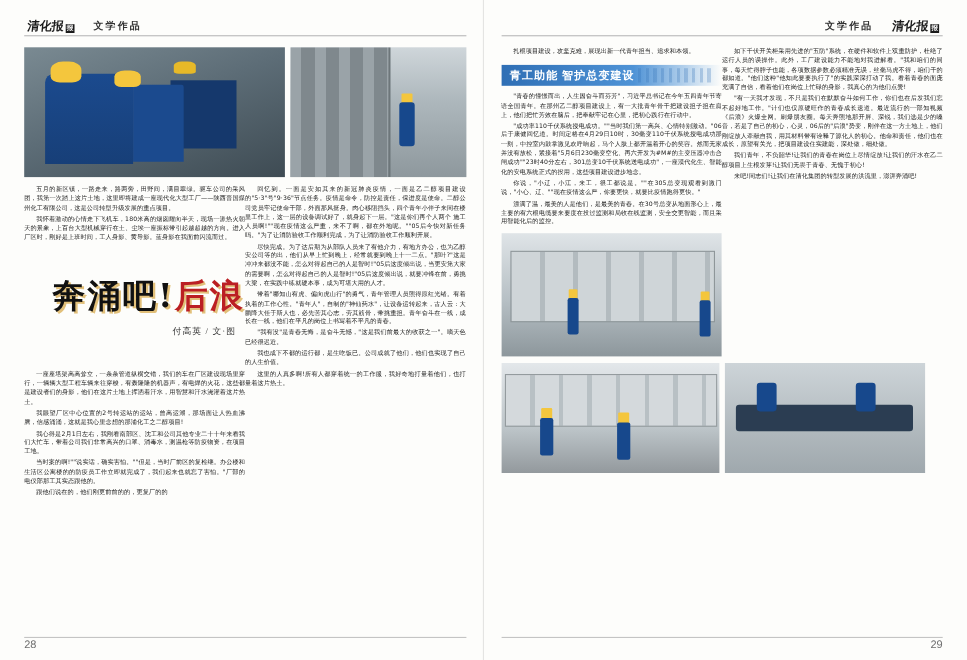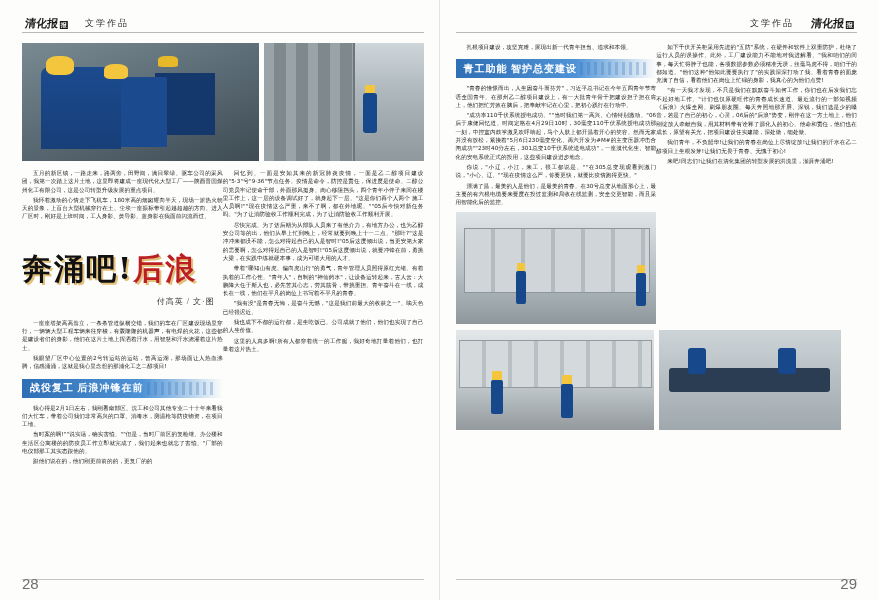--- a/index.html
+++ b/index.html
@@ -42,21 +42,21 @@
     padding:1px 3px;
     border:0;
     position:relative;
     transform:skewX(-6deg);
   }
   .logo .sq{
     display:inline-block;width:8px;height:8px;background:#1b1b1b;color:#fff;
     font-size:6px;line-height:8px;text-align:center;margin-left:2px;transform:skewX(6deg);
   }
   .runhead .sec{
-    font-size:9px;color:#333;letter-spacing:2px;margin-left:14px;
+    font-size:9px;color:#333;letter-spacing:2px;margin-left:14px;font-weight:bold;
   }
   .runhead.right .sec{margin-left:0;margin-right:14px;}
   
   .photo-row{display:flex;gap:5px;margin-bottom:8px;}
   .photo{
     position:relative;overflow:hidden;background:#2b3238;
   }
   .ph1{width:237px;height:118px;}
   .ph2{width:160px;height:118px;}
   .ph-wide{width:100%;height:112px;}
@@ -132,23 +132,23 @@
   }
   .img-e:before{
     content:"";position:absolute;left:16%;top:18%;width:10%;height:26%;
     background:#17488c;border-radius:3px;
     box-shadow:90px 0 0 0 #17488c, 170px 0 0 0 #17488c;
     z-index:2;
   }
   
   .masthead{
     position:relative;
-    margin:6px 0 6px 0;
+    margin:6px 0 24px 0;
     height:86px;
-    display:flex;align-items:center;justify-content:flex-start;
+    display:flex;align-items:center;justify-content:flex-end;
   }
   .masthead .mh-main{
     font-family:"DejaVu Serif", serif;
     font-weight:bold;
     font-size:30px;
     color:#111;
     letter-spacing:2px;
     text-shadow:2px 2px 0 #e2c07a;
   }
   .masthead .mh-red{color:#bb1f23;}
@@ -176,21 +176,21 @@
     text-align:justify;
     color:#1a1a1a;
     text-indent:11px;
     font-family:"DejaVu Sans", sans-serif;
     letter-spacing:.1px;
   }
   .colwrap{display:flex;}
   .col{flex:1;}
   
   .folio{
-    position:absolute;bottom:8px;font-size:15px;color:#6f6f6f;
+    position:absolute;bottom:8px;font-size:10px;color:#6f6f6f;
     font-family:"Liberation Sans", sans-serif;
   }
   .folio.l{left:22px;}
   .folio.r{right:22px;margin-left:16px;}
   .footrule{
     position:absolute;bottom:20px;height:1px;background:#c4c4c4;
   }
   .footrule.l{left:22px;right:16px;}
   .footrule.r{left:16px;right:22px;}
 </style>
@@ -221,21 +221,20 @@
         <div class="masthead">
           <span class="mh-main">
             <span>奔涌吧!</span><span class="mh-red">后浪</span>
           </span>
           <span class="mh-sub">付高英 / 文·图</span>
         </div>
 
         <p class="body">一座座塔架高高耸立，一条条管道纵横交错，我们的车在厂区建设现场里穿行，一辆辆大型工程车辆来往穿梭，有轰隆隆的机器声，有电焊的火花，这些都是建设者们的身影，他们在这片土地上挥洒着汗水，用智慧和汗水浇灌着这片热土。</p>
         <p class="body">我眼望厂区中心位置的2号转运站的运站，曾高运湖，那场面让人热血沸腾，信感涌涌，这就是我心里念想的那浦化工之二醇项目!</p>
 
-        <div class="sec-bar orn">战役复工 后浪冲锋在前</div>
 
         <p class="body">我心得是2月1日左右，我刚看南部区、沈工和公司其他专业二十十年来看我们大忙车，带着公司我们非常高兴的口罩、消毒水，测温枪等防疫物资，在项目工地。</p>
         <p class="body">当时案的啊!""说实话，确实害怕。""但是，当时厂前区的复检继。办公楼和生活区公寓楼的的防疫员工作立即就完成了，我们起来也就忘了害怕。"厂部的电仪部那工其实态跟他的。</p>
         <p class="body">跟他们说在的，他们刚更前前的的，更复厂的的</p>
       </div>
 
       <div class="col">
         <p class="body">回忆到。一面是安如其来的新冠肺炎疫情，一面是乙二醇项目建设的"5·3"号"9·36"节点任务。疫情是命令，防控是责任，保进度是使命。二醇公司党员牢记使命干部，外面那风挺身。肉心移阻挡头，四个青年小伴子来同在楼里工作上，这一层的设备调试好了，就身起下一层。"这是你们再个人两个 施工人员啊!""现在疫情这么严重，来不了啊，都在外地呢。""05后今快对新任务吗。"为了让消防验收工作顺利完成，为了让消防验收工作顺利开展。</p>
         <p class="body">尽快完成。为了达后期为从部队人员来了有他介力，有地方办公，也为乙醇安公司等的出，他们从早上忙到晚上，经常就要到晚上十一二点。"那叶?"这是冲冲来都没不能，怎么对得起自己的人是智时!"05后这度倾出说，当更安第大家的需要啊，怎么对得起自己的人是智时!"05后这度倾出说，就要冲锋在前，勇挑大梁，在实践中练就硬本事，成为可堪大用的人才。</p>
         <p class="body">带着"哪知山有虎、偏向虎山行"的勇气，青年管理人员照得原红光绪。有着执着的工作心性。"青年人"，自制的"神仙药水"，让设备运转起来，古人云：大鹏降大任于斯人也，必先苦其心志，劳其筋骨，带挑重担。青年奋斗在一线，成长在一线，他们在平凡的岗位上书写着不平凡的青春。</p>

